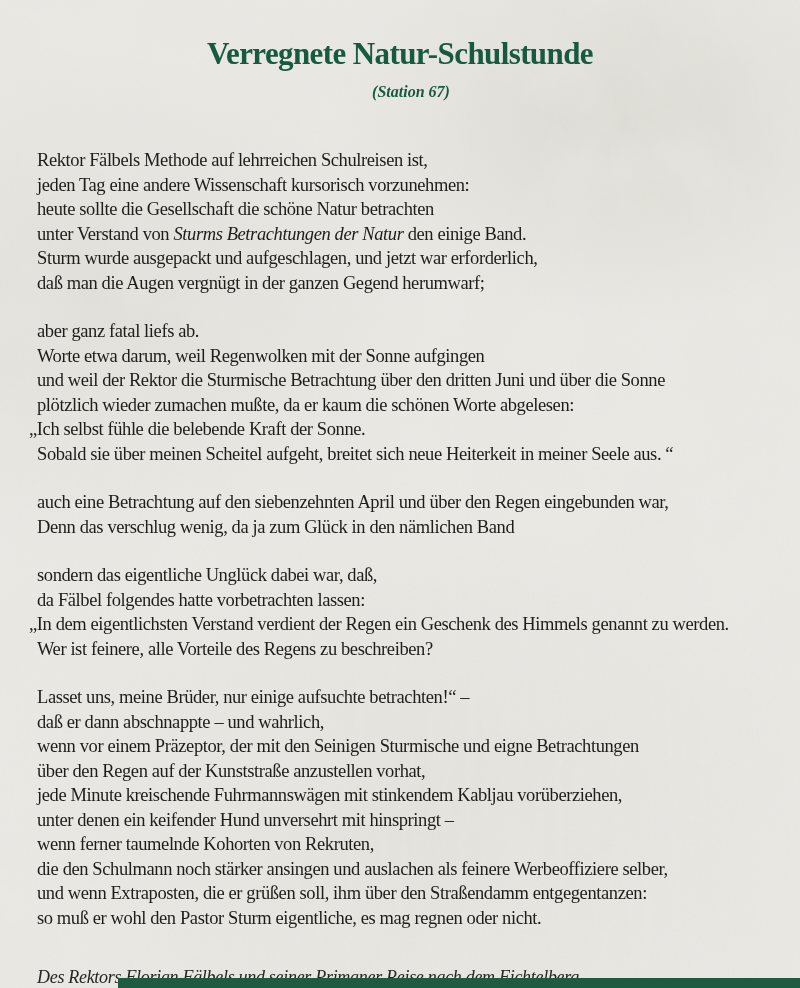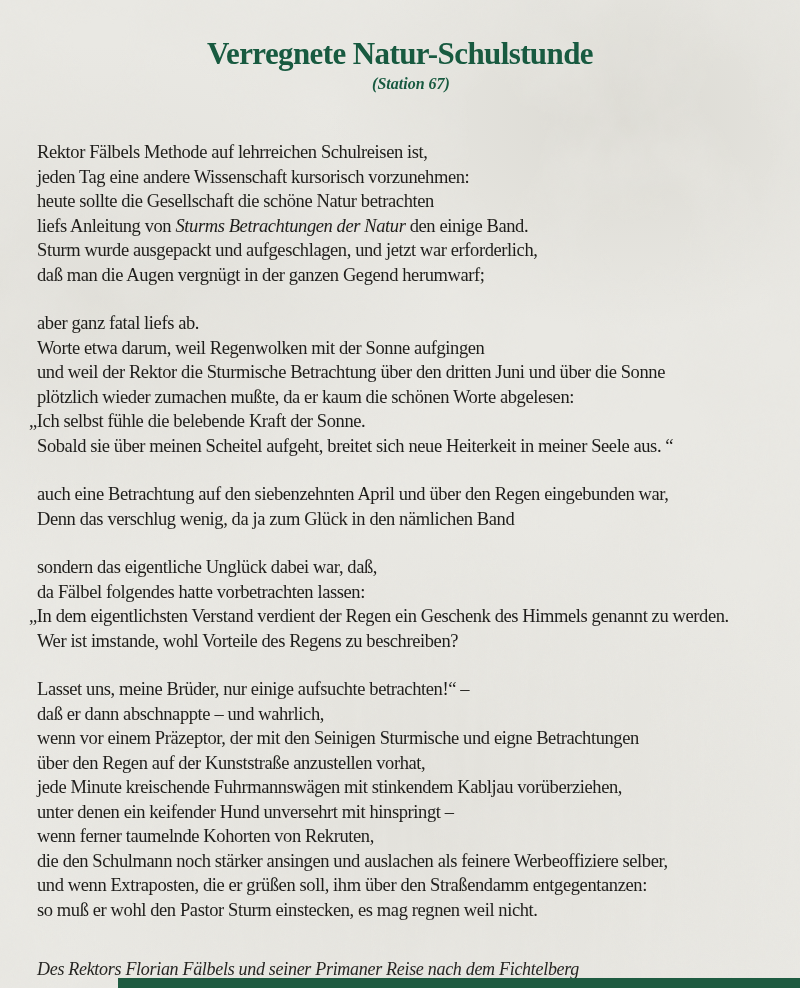--- a/index.html
+++ b/index.html
@@ -24,21 +24,21 @@
   .content{position:relative;}
   header{ text-align:center; padding-top:36px; }
   .title{
     margin:0;
     font-size:31px;
     font-weight:700;
     letter-spacing:-0.6px;
     color:var(--green);
   }
   .subtitle{
-    margin-top:3px;
+    margin-top:11px;
     font-size:16px;
     font-weight:700;
     font-style:italic;
     color:var(--green);
     padding-left:22px;
   }
   main{ padding:30px 20px 0 37px; }
   .stanza{ margin:17px 0 24px 0; }
   .line{
     font-size:18.5px;
@@ -84,53 +84,53 @@
     <header>
       <h1 class="title" style="color: rgb(24, 90, 64);">Verregnete Natur-Schulstunde</h1>
       <div class="subtitle" style="color: rgb(24, 90, 64);">(Station 67)</div>
     </header>
 
     <main id="poem">
         <div class="stanza">
           <div class="line"><span>Rektor Fälbels Methode auf lehrreichen Schulreisen ist,</span></div>
           <div class="line"><span>jeden Tag eine andere Wissenschaft kursorisch vorzunehmen:</span></div>
           <div class="line"><span>heute sollte die Gesellschaft die schöne Natur betrachten</span></div>
-          <div class="line"><span>liefs Anleitung von </span><span class="it">Sturms Betrachtungen der Natur</span><span> den einige Band.</span></div>
+          <div class="line"><span>unter Verstand von </span><span class="it">Sturms Betrachtungen der Natur</span><span> den einige Band.</span></div>
           <div class="line"><span>Sturm wurde ausgepackt und aufgeschlagen, und jetzt war erforderlich,</span></div>
           <div class="line"><span>daß man die Augen vergnügt in der ganzen Gegend herumwarf;</span></div>
         </div>
         <div class="stanza">
           <div class="line"><span>aber ganz fatal liefs ab.</span></div>
           <div class="line"><span>Worte etwa darum, weil Regenwolken mit der Sonne aufgingen</span></div>
           <div class="line"><span>und weil der Rektor die Sturmische Betrachtung über den dritten Juni und über die Sonne</span></div>
           <div class="line"><span>plötzlich wieder zumachen mußte, da er kaum die schönen Worte abgelesen:</span></div>
           <div class="line hang"><span>„Ich selbst fühle die belebende Kraft der Sonne.</span></div>
           <div class="line"><span>Sobald sie über meinen Scheitel aufgeht, breitet sich neue Heiterkeit in meiner Seele aus. “</span></div>
         </div>
         <div class="stanza">
           <div class="line"><span>auch eine Betrachtung auf den siebenzehnten April und über den Regen eingebunden war,</span></div>
           <div class="line"><span>Denn das verschlug wenig, da ja zum Glück in den nämlichen Band</span></div>
         </div>
         <div class="stanza">
           <div class="line"><span>sondern das eigentliche Unglück dabei war, daß,</span></div>
           <div class="line"><span>da Fälbel folgendes hatte vorbetrachten lassen:</span></div>
           <div class="line hang"><span>„In dem eigentlichsten Verstand verdient der Regen ein Geschenk des Himmels genannt zu werden.</span></div>
-          <div class="line"><span>Wer ist imstande, wohl Vorteile des Regens zu beschreiben?</span></div>
+          <div class="line"><span>Wer ist feinere, alle Vorteile des Regens zu beschreiben?</span></div>
         </div>
         <div class="stanza">
           <div class="line"><span>Lasset uns, meine Brüder, nur einige aufsuchte betrachten!“ –</span></div>
           <div class="line"><span>daß er dann abschnappte – und wahrlich,</span></div>
           <div class="line"><span>wenn vor einem Präzeptor, der mit den Seinigen Sturmische und eigne Betrachtungen</span></div>
           <div class="line"><span>über den Regen auf der Kunststraße anzustellen vorhat,</span></div>
           <div class="line"><span>jede Minute kreischende Fuhrmannswägen mit stinkendem Kabljau vorüberziehen,</span></div>
           <div class="line"><span>unter denen ein keifender Hund unversehrt mit hinspringt –</span></div>
           <div class="line"><span>wenn ferner taumelnde Kohorten von Rekruten,</span></div>
           <div class="line"><span>die den Schulmann noch stärker ansingen und auslachen als feinere Werbeoffiziere selber,</span></div>
           <div class="line"><span>und wenn Extraposten, die er grüßen soll, ihm über den Straßendamm entgegentanzen:</span></div>
-          <div class="line"><span>so muß er wohl den Pastor Sturm einstecken, es mag regnen weil nicht.</span></div>
+          <div class="line"><span>so muß er wohl den Pastor Sturm eigentliche, es mag regnen oder nicht.</span></div>
         </div>
       </main>
 
     <div class="source">Des Rektors Florian Fälbels und seiner Primaner Reise nach dem Fichtelberg</div>
   </div>
 
   <div class="bottom-bar" id="bottom-bar" style="background: rgb(30, 91, 65);"></div>
 </div>
 
 </body></html>

